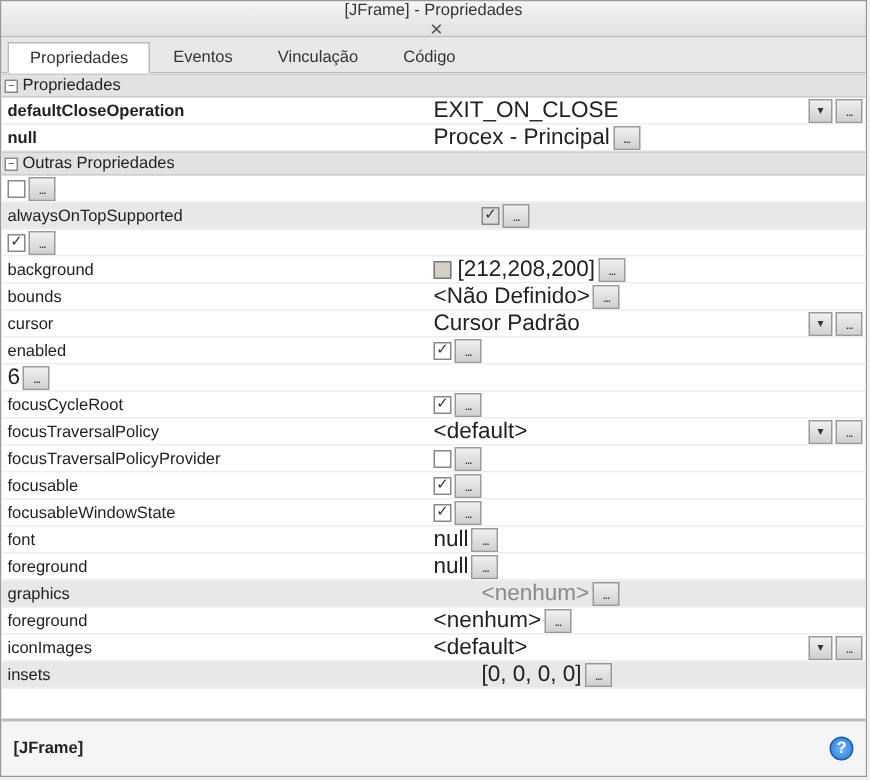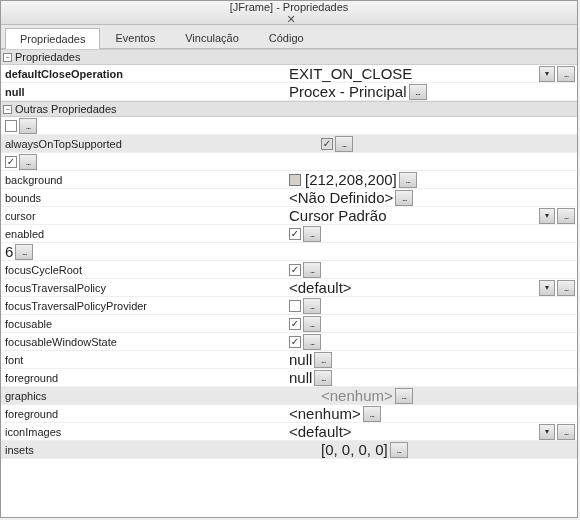--- a/index.html
+++ b/index.html
@@ -209,13 +209,17 @@
       </div>
       <div class="row disabled">
         <div class="prop-name">insets</div>
         <div class="prop-value">
           <span class="text">[0, 0, 0, 0]</span>
           <div class="more-btn">...</div>
         </div>
       </div>
     </div>
 
+  <div class="footer">
+    <span class="footer-text">[JFrame]</span>
+    <div class="help-icon">?</div>
+  </div>
 </div>
 
 </body></html>

